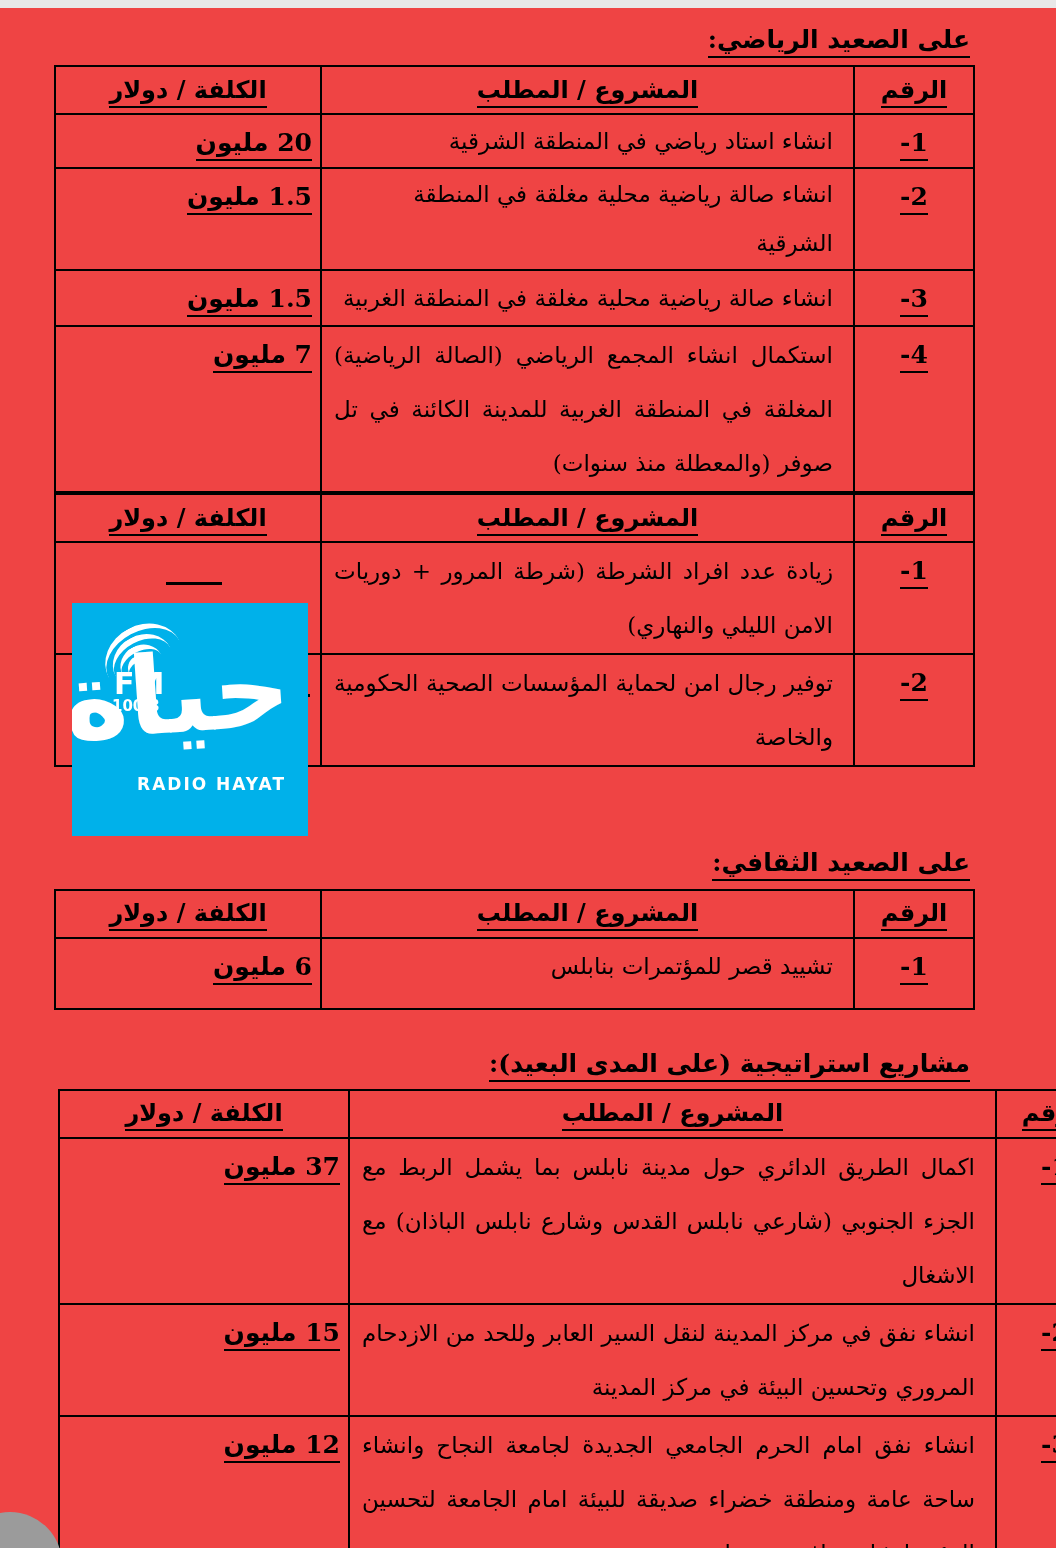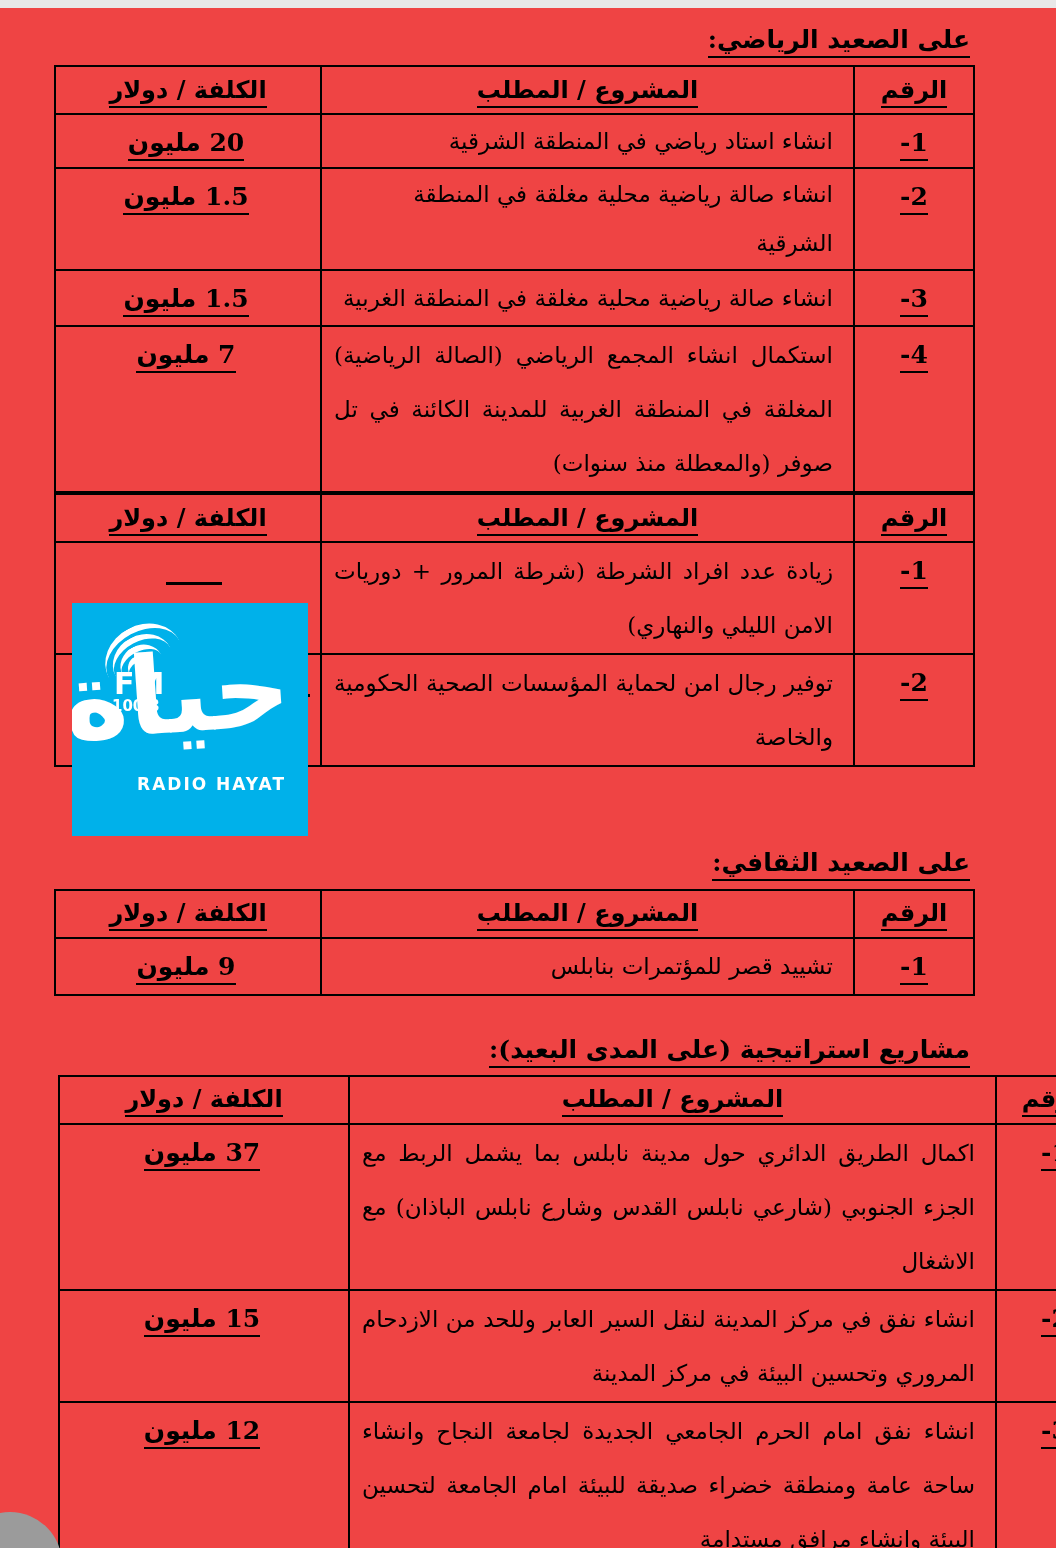--- a/index.html
+++ b/index.html
@@ -48,21 +48,21 @@
     direction:ltr;
   }
   td.proj{
     font-size:23px;
     text-align:right;
     padding:1px 20px 1px 12px;
     line-height:54px;
   }
   td.proj.just{text-align:justify;text-justify:inter-word;}
   td.cost{
-    text-align:center;
+    text-align:right;
     font-weight:bold;font-size:25px;
     padding:13px 8px 4px 4px;
     white-space:nowrap;
   }
   .cost-dash{
     display:block;height:3px;background:#000;border:0;margin:0;
   }
   .dash-center{width:56px;margin:26px 90px 0 auto;margin-left:auto;}
   .dash-right{width:110px;margin:26px 2px 0 auto;margin-left:auto;}
   .gap-t2{margin-top:60px;}
@@ -194,22 +194,22 @@
         <col class="c-cost">
       </colgroup>
     <tbody>
         <tr>
       <th><span class="u">الرقم</span></th>
       <th><span class="u">المشروع / المطلب</span></th>
       <th><span class="u">الكلفة / دولار</span></th>
     </tr>
     <tr>
       <td class="num"><span class="u">-1</span></td>
-      <td class="proj" style="height:57px;line-height:52px;">تشييد قصر للمؤتمرات بنابلس</td>
-      <td class="cost"><span class="u">9 مليون</span></td>
+      <td class="proj" style="height:71px;line-height:52px;">تشييد قصر للمؤتمرات بنابلس</td>
+      <td class="cost"><span class="u">6 مليون</span></td>
     </tr>
   </tbody>
     </table>
 
   <div class="sec-title gap-t4"><span class="u">مشاريع استراتيجية (على المدى البعيد):</span></div>
 
   <table class="tbl4">
     <colgroup>
         <col class="c-num">
         <col class="c-proj">

